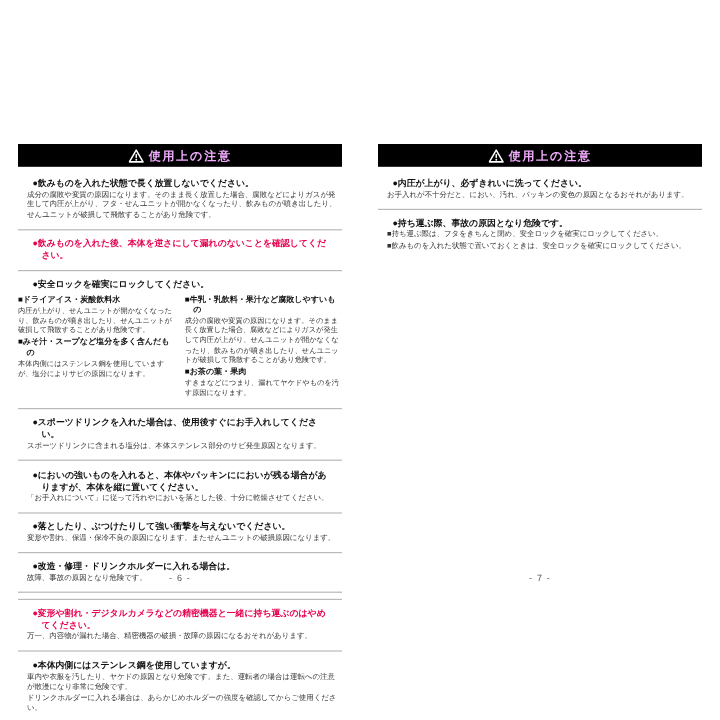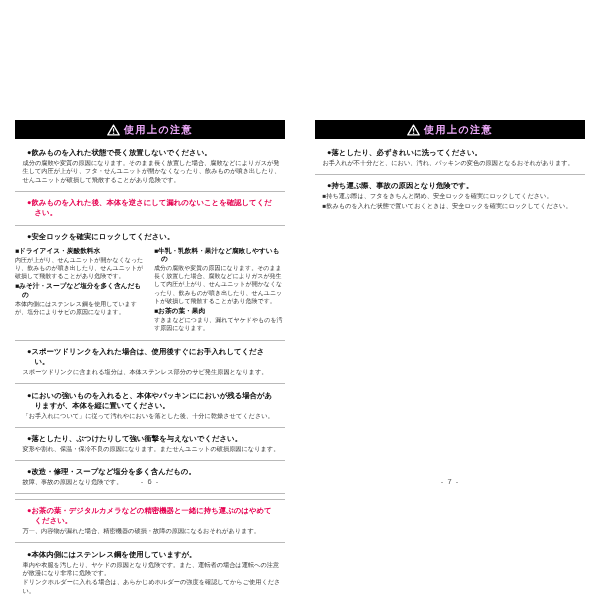--- a/index.html
+++ b/index.html
@@ -110,27 +110,27 @@
         <p class="heading">●においの強いものを入れると、本体やパッキンににおいが残る場合がありますが、本体を縦に置いてください。</p>
         <p class="body">「お手入れについて」に従って汚れやにおいを落とした後、十分に乾燥させてください。</p>
       </div>
       <div class="divider"></div>
       <div class="section">
         <p class="heading">●落としたり、ぶつけたりして強い衝撃を与えないでください。</p>
         <p class="body">変形や割れ、保温・保冷不良の原因になります。またせんユニットの破損原因になります。</p>
       </div>
       <div class="divider"></div>
       <div class="section">
-        <p class="heading">●改造・修理・スープなど塩分を多く含んだもの。</p>
+        <p class="heading">●改造・修理・ドリンクホルダーに入れる場合は。</p>
         <p class="body">故障、事故の原因となり危険です。</p>
       </div>
       <div class="divider"></div>
       <div class="divider"></div>
       <div class="section">
-        <p class="heading red">●お茶の葉・デジタルカメラなどの精密機器と一緒に持ち運ぶのはやめてください。</p>
+        <p class="heading red">●変形や割れ・デジタルカメラなどの精密機器と一緒に持ち運ぶのはやめてください。</p>
         <p class="body">万一、内容物が漏れた場合、精密機器の破損・故障の原因になるおそれがあります。</p>
       </div>
       <div class="divider"></div>
       <div class="section">
         <p class="heading">●本体内側にはステンレス鋼を使用していますが。</p>
         <p class="body">車内や衣服を汚したり、ヤケドの原因となり危険です。また、運転者の場合は運転への注意が散漫になり非常に危険です。</p>
         <p class="body">ドリンクホルダーに入れる場合は、あらかじめホルダーの強度を確認してからご使用ください。</p>
       </div>
     </div>
   <div class="page-number">- 6 -</div>
@@ -142,21 +142,21 @@
       <svg viewBox="0 0 24 22" aria-hidden="true">
         <path d="M12 2 L22.5 20 L1.5 20 Z" fill="none" stroke="#ffffff" stroke-width="2.4" stroke-linejoin="round"></path>
         <rect x="11" y="8" width="2.2" height="6" fill="#ffffff"></rect>
         <circle cx="12.1" cy="16.8" r="1.4" fill="#ffffff"></circle>
       </svg>
     </span>
     <span class="header-title">使用上の注意</span>
   </header>
   <div class="sections">
       <div class="section">
-        <p class="heading">●落としたり、必ずきれいに洗ってください。</p>
+        <p class="heading">●内圧が上がり、必ずきれいに洗ってください。</p>
         <p class="body">お手入れが不十分だと、におい、汚れ、パッキンの変色の原因となるおそれがあります。</p>
       </div>
       <div class="divider"></div>
       <div class="section">
         <p class="heading">●持ち運ぶ際、事故の原因となり危険です。</p>
         <p class="body">■持ち運ぶ際は、フタをきちんと閉め、安全ロックを確実にロックしてください。</p>
         <p class="body">■飲みものを入れた状態で置いておくときは、安全ロックを確実にロックしてください。</p>
       </div>
     </div>
   <div class="page-number">- 7 -</div>

